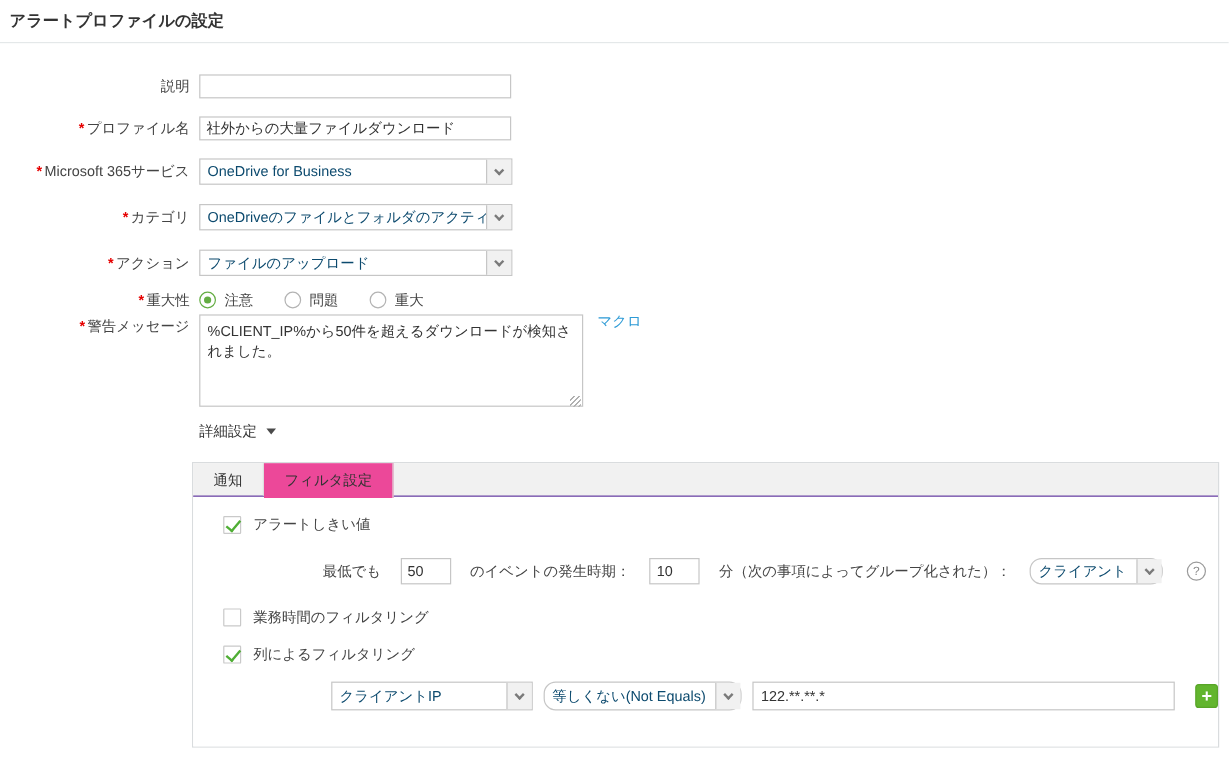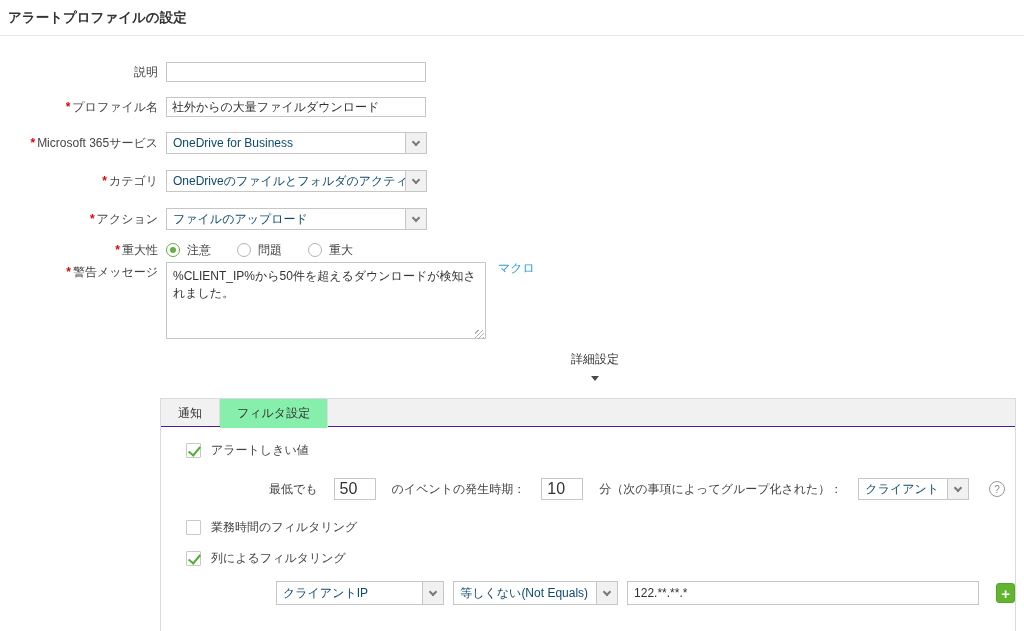--- a/index.html
+++ b/index.html
@@ -28,37 +28,37 @@
   .radio { width:14px; height:14px; border:1px solid #b3b3b3; border-radius:50%; background:#fff; position:relative; flex:none; }
   .radio.checked { border-color:#64ad43; }
   .radio.checked::after { content:""; position:absolute; left:3px; top:3px; width:6px; height:6px; border-radius:50%; background:#64ad43; }
 
   .msg-wrap { display:flex; align-items:flex-start; }
   .textarea-wrap { position:relative; }
   textarea.msg { width:320px; height:77px; border:1px solid #c6c6c6; padding:5px 6px; font-size:12px; color:#333; font-family:inherit; resize:none; line-height:1.45; outline:none; }
   .grip { position:absolute; right:2px; bottom:3px; width:9px; height:9px; background:repeating-linear-gradient(135deg, transparent 0 2px, #b0b0b0 2px 3px); cursor:nwse-resize; }
   .macro-link { color:#2e9bd6; margin-left:12px; margin-top:-2px; cursor:pointer; text-decoration:none;text-align:center; }
 
-  .adv-row { margin-left:166px; margin-top:-2px; display:flex; align-items:center; gap:8px; cursor:pointer; color:#333;flex-direction:column; }
+  .adv-row { margin-left:166px; margin-top:-2px; display:flex; align-items:center; gap:8px; cursor:pointer; color:#333; }
   .caret-down { width:0; height:0; border-left:4px solid transparent; border-right:4px solid transparent; border-top:5px solid #4a4a4a; }
 
   .panel { margin-left:160px; margin-top:17px; width:856px; border:1px solid #d9dcde; }
   .tabbar { display:flex; background:#f1f1f1; border-bottom:1px solid #4c1d95; height:28px; }
   .tab { padding:0 17px; line-height:28px; color:#333; border-right:1px solid #dedede; cursor:pointer; }
-  .tab.active { background:#86efac; height:29px; margin-bottom:-1px; }
+  .tab.active { background:#ec4899; height:29px; margin-bottom:-1px; }
   .panel-body { background:#fff; padding:15px 0 30px 0; }
 
   .cb-row { display:flex; align-items:center; gap:10px; margin-left:25px; cursor:pointer; }
   .cb { width:15px; height:15px; border:1px solid #c9c9c9; background:#fff; position:relative; flex:none; border-radius:1px; }
   .cb.checked::after { content:""; position:absolute; left:4px; top:0px; width:5px; height:10px; border-right:2px solid #4fae34; border-bottom:2px solid #4fae34; transform:rotate(40deg); }
   .cb-label { color:#444; }
 
   .threshold-row { display:flex; align-items:center; margin:19px 0 19px 108px; gap:16px; }
-  .small-input { width:42px; height:22px; border:1px solid #c6c6c6; padding:0 5px; font-size:16px; color:#333; font-family:inherit; outline:none; }
-  .sel.auto { width:auto; }
+  .small-input { width:42px; height:22px; border:1px solid #c6c6c6; padding:0 5px; font-size:12px; color:#333; font-family:inherit; outline:none; }
+  .sel.auto { width:auto;border-radius:10px; }
   .sel.auto .sel-txt { padding-right:8px; }
   .help-icon { width:16px; height:16px; border:1px solid #9a9a9a; border-radius:50%; color:#8a8a8a; font-size:10px; display:flex; align-items:center; justify-content:center; margin-left:4px; cursor:pointer; }
 
   .spacer-14 { height:14px; }
   .filter-row { display:flex; align-items:center; gap:9px; margin:14px 0 0 115px; }
   .sel.w180 { width:180px; }
   .filter-row .sel, .filter-row .val-input { height:24px; }
   .filter-row .sel .sel-txt { line-height:22px; }
   .val-input { width:376px; border:1px solid #c6c6c6; padding:0 6px; font-size:12px; color:#333; font-family:inherit; outline:none; }
   .add-btn { width:20px; height:20px; background:#62b52e; border:1px solid #58a528; border-radius:3px; color:#fff; font-size:15px; font-weight:bold; display:flex; align-items:center; justify-content:center; margin-left:8px; cursor:pointer; line-height:1; }

